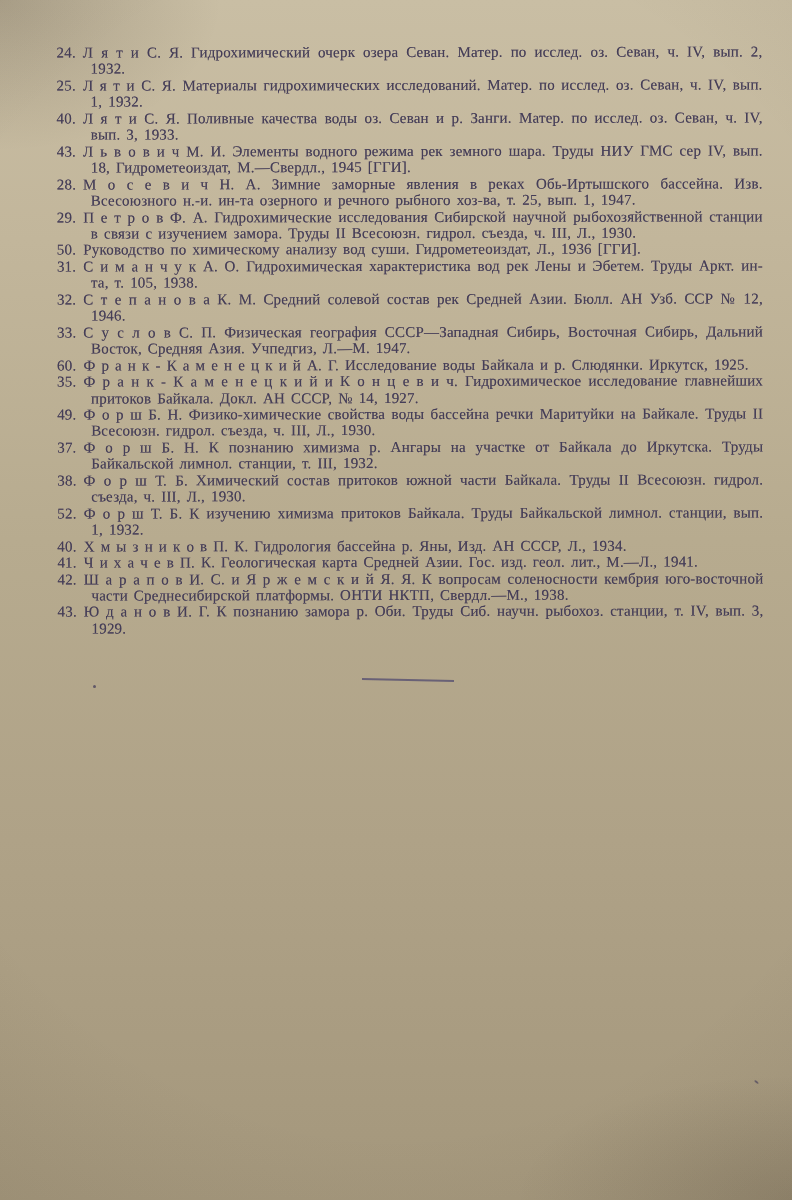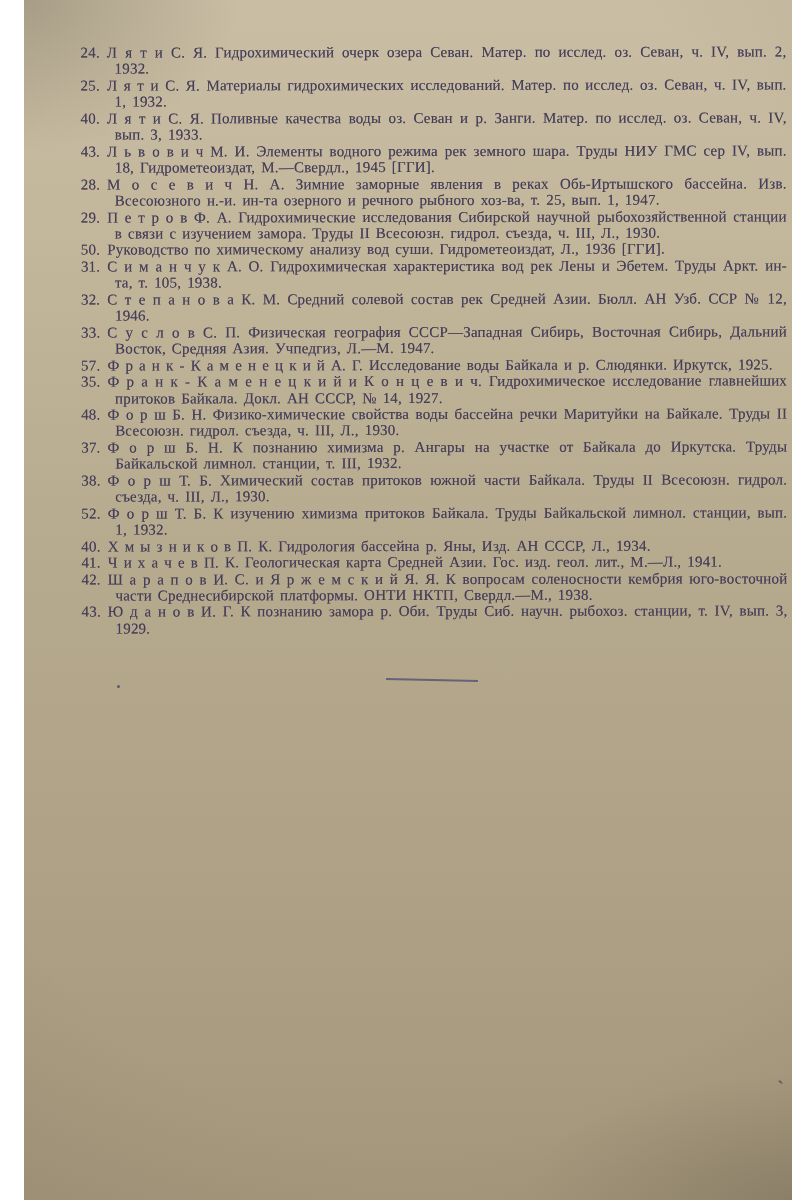--- a/index.html
+++ b/index.html
@@ -9,21 +9,20 @@
     position: relative;
     font-family: "Liberation Serif", serif;
   }
   .page {
     position: absolute; inset: 0;
     background:
       radial-gradient(ellipse 120% 90% at 50% 45%, rgba(0,0,0,0) 55%, rgba(45,35,25,0.16) 100%),
       radial-gradient(ellipse 40% 18% at 0% 0%, rgba(40,30,20,0.18), rgba(0,0,0,0) 70%),
       radial-gradient(ellipse 50% 15% at 100% 100%, rgba(40,30,20,0.14), rgba(0,0,0,0) 70%),
       linear-gradient(180deg, #c9bea4 0%, #c2b69b 20%, #b7ab8f 45%, #afa287 70%, #a4977c 100%);
-    margin-left: 24px;
   }
   ol.bib {
     list-style: none;
     margin: 0;
     position: absolute;
     left: 57px; top: 44px;
     width: 706px;
     padding: 0;
     font-size: 15px;
     line-height: 16.45px;
@@ -71,25 +70,25 @@
   <li class="entry"><span class="num">29.</span><span class="body">П е т р о в  Ф. А.  Гидрохимические исследования Сибирской научной рыбохозяйственной станции в связи с изучением замора. Труды II Всесоюзн. гидрол. съезда, ч. III, Л., 1930.</span></li>
 
   <li class="entry"><span class="num">50.</span><span class="body">Руководство по химическому анализу вод суши. Гидрометеоиздат, Л., 1936 [ГГИ].</span></li>
 
   <li class="entry"><span class="num">31.</span><span class="body">С и м а н ч у к  А. О.  Гидрохимическая характеристика вод рек Лены и Эбетем. Труды Аркт. ин-та, т. 105, 1938.</span></li>
 
   <li class="entry"><span class="num">32.</span><span class="body">С т е п а н о в а  К. М.  Средний солевой состав рек Средней Азии. Бюлл. АН Узб. ССР № 12, 1946.</span></li>
 
   <li class="entry"><span class="num">33.</span><span class="body">С у с л о в  С. П.  Физическая география СССР—Западная Сибирь, Восточная Сибирь, Дальний Восток, Средняя Азия. Учпедгиз, Л.—М. 1947.</span></li>
 
-  <li class="entry"><span class="num">57.</span><span class="body">Ф р а н к - К а м е н е ц к и й  А. Г.  Исследование воды Байкала и р. Слюдянки. Иркутск, 1925.</span></li>
+  <li class="entry"><span class="num">60.</span><span class="body">Ф р а н к - К а м е н е ц к и й  А. Г.  Исследование воды Байкала и р. Слюдянки. Иркутск, 1925.</span></li>
 
   <li class="entry"><span class="num">35.</span><span class="body">Ф р а н к - К а м е н е ц к и й  и  К о н ц е в и ч.  Гидрохимическое исследование главнейших притоков Байкала. Докл. АН СССР, № 14, 1927.</span></li>
 
-  <li class="entry"><span class="num">48.</span><span class="body">Ф о р ш  Б. Н.  Физико-химические свойства воды бассейна речки Маритуйки на Байкале. Труды II Всесоюзн. гидрол. съезда, ч. III, Л., 1930.</span></li>
+  <li class="entry"><span class="num">49.</span><span class="body">Ф о р ш  Б. Н.  Физико-химические свойства воды бассейна речки Маритуйки на Байкале. Труды II Всесоюзн. гидрол. съезда, ч. III, Л., 1930.</span></li>
 
   <li class="entry"><span class="num">37.</span><span class="body">Ф о р ш  Б. Н.  К познанию химизма р. Ангары на участке от Байкала до Иркутска. Труды Байкальской лимнол. станции, т. III, 1932.</span></li>
 
   <li class="entry"><span class="num">38.</span><span class="body">Ф о р ш  Т. Б.  Химический состав притоков южной части Байкала. Труды II Всесоюзн. гидрол. съезда, ч. III, Л., 1930.</span></li>
 
   <li class="entry"><span class="num">52.</span><span class="body">Ф о р ш  Т. Б.  К изучению химизма притоков Байкала. Труды Байкальской лимнол. станции, вып. 1, 1932.</span></li>
 
   <li class="entry"><span class="num">40.</span><span class="body">Х м ы з н и к о в  П. К.  Гидрология бассейна р. Яны, Изд. АН СССР, Л., 1934.</span></li>
 
   <li class="entry"><span class="num">41.</span><span class="body">Ч и х а ч е в  П. К.  Геологическая карта Средней Азии. Гос. изд. геол. лит., М.—Л., 1941.</span></li>

